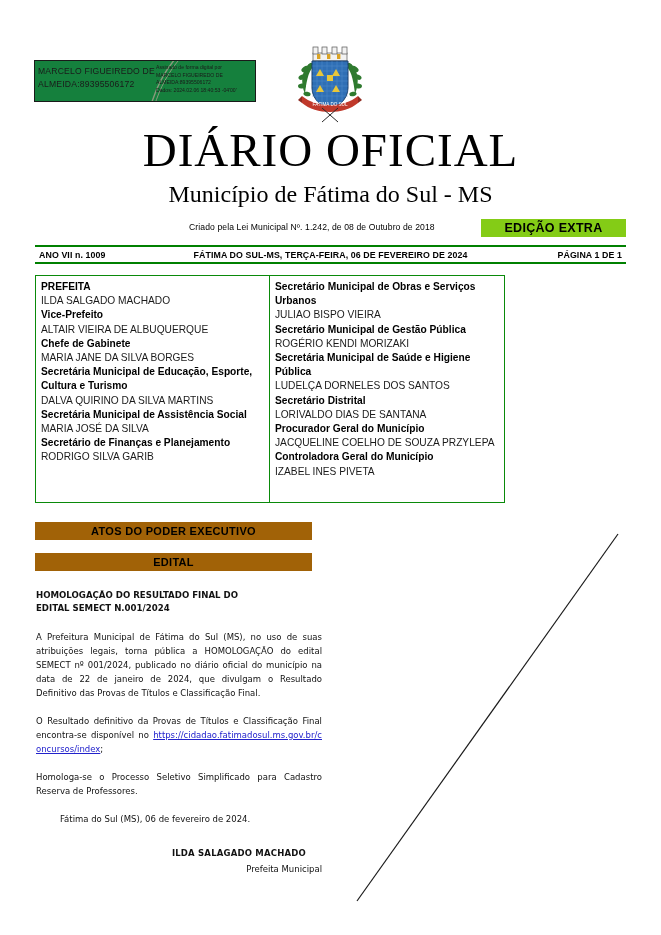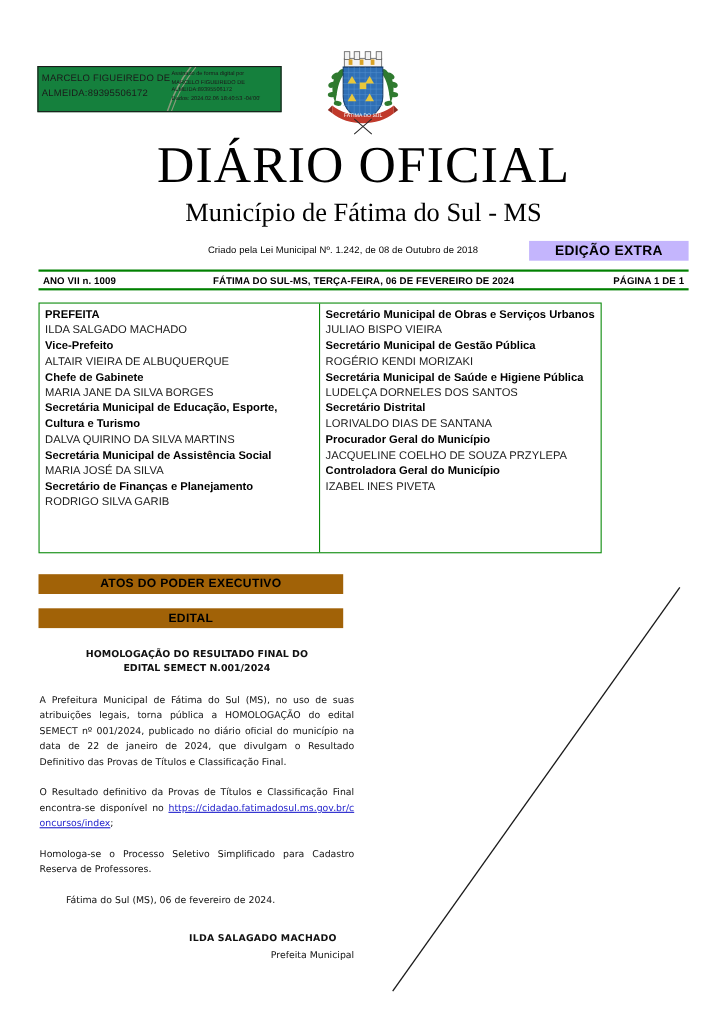--- a/index.html
+++ b/index.html
@@ -87,21 +87,21 @@
     position: absolute;
     left: 154px; top: 3px;
     font-size: 8.6px;
     letter-spacing: .1px;
     color: #000;
   }
   #edition-badge {
     position: absolute;
     right: 0; top: 0;
     width: 145px; height: 18px;
-    background: #c4b5fd;
+    background: #84cc16;
     color: #000;
     font-weight: bold;
     font-size: 12.5px;
     line-height: 18px;
     text-align: center;
     letter-spacing: .3px;
   }
 
   
   #infobar {
@@ -120,21 +120,21 @@
     color: #000;
   }
   #info-ano  { left: 4px; }
   #info-city { left: 50%; transform: translateX(-50%); }
   #info-page { right: 4px; }
 
   
   #officials {
     position: absolute;
     left: 35px; top: 275px;
-    width: 512px; height: 228px;
+    width: 470px; height: 228px;
     border: 1.6px solid #0a8a0a;
     display: flex;
   }
   #officials .col {
     padding: 4px 5px 0 5px;
     flex: 0 0 50%;
   }
   #officials .col.left { border-right: 1.6px solid #0a8a0a; }
   .role {
     font-size: 10.2px;
@@ -172,21 +172,20 @@
     width: 286px;
     font-family: "DejaVu Sans", sans-serif;
     font-size: 8.5px;
     line-height: 14px;
     color: #111;
   }
   #article .headline {
     font-weight: bold;
     font-size: 8.6px;
     line-height: 13px;
-    text-align: center;
     margin-bottom: 15px;
   }
   #article p {
     margin: 0 0 14px 0;
     text-align: justify;
   }
   #article p.indent { text-indent: 24px; }
   #article a {
     color: #2222cc;
     text-decoration: underline;

